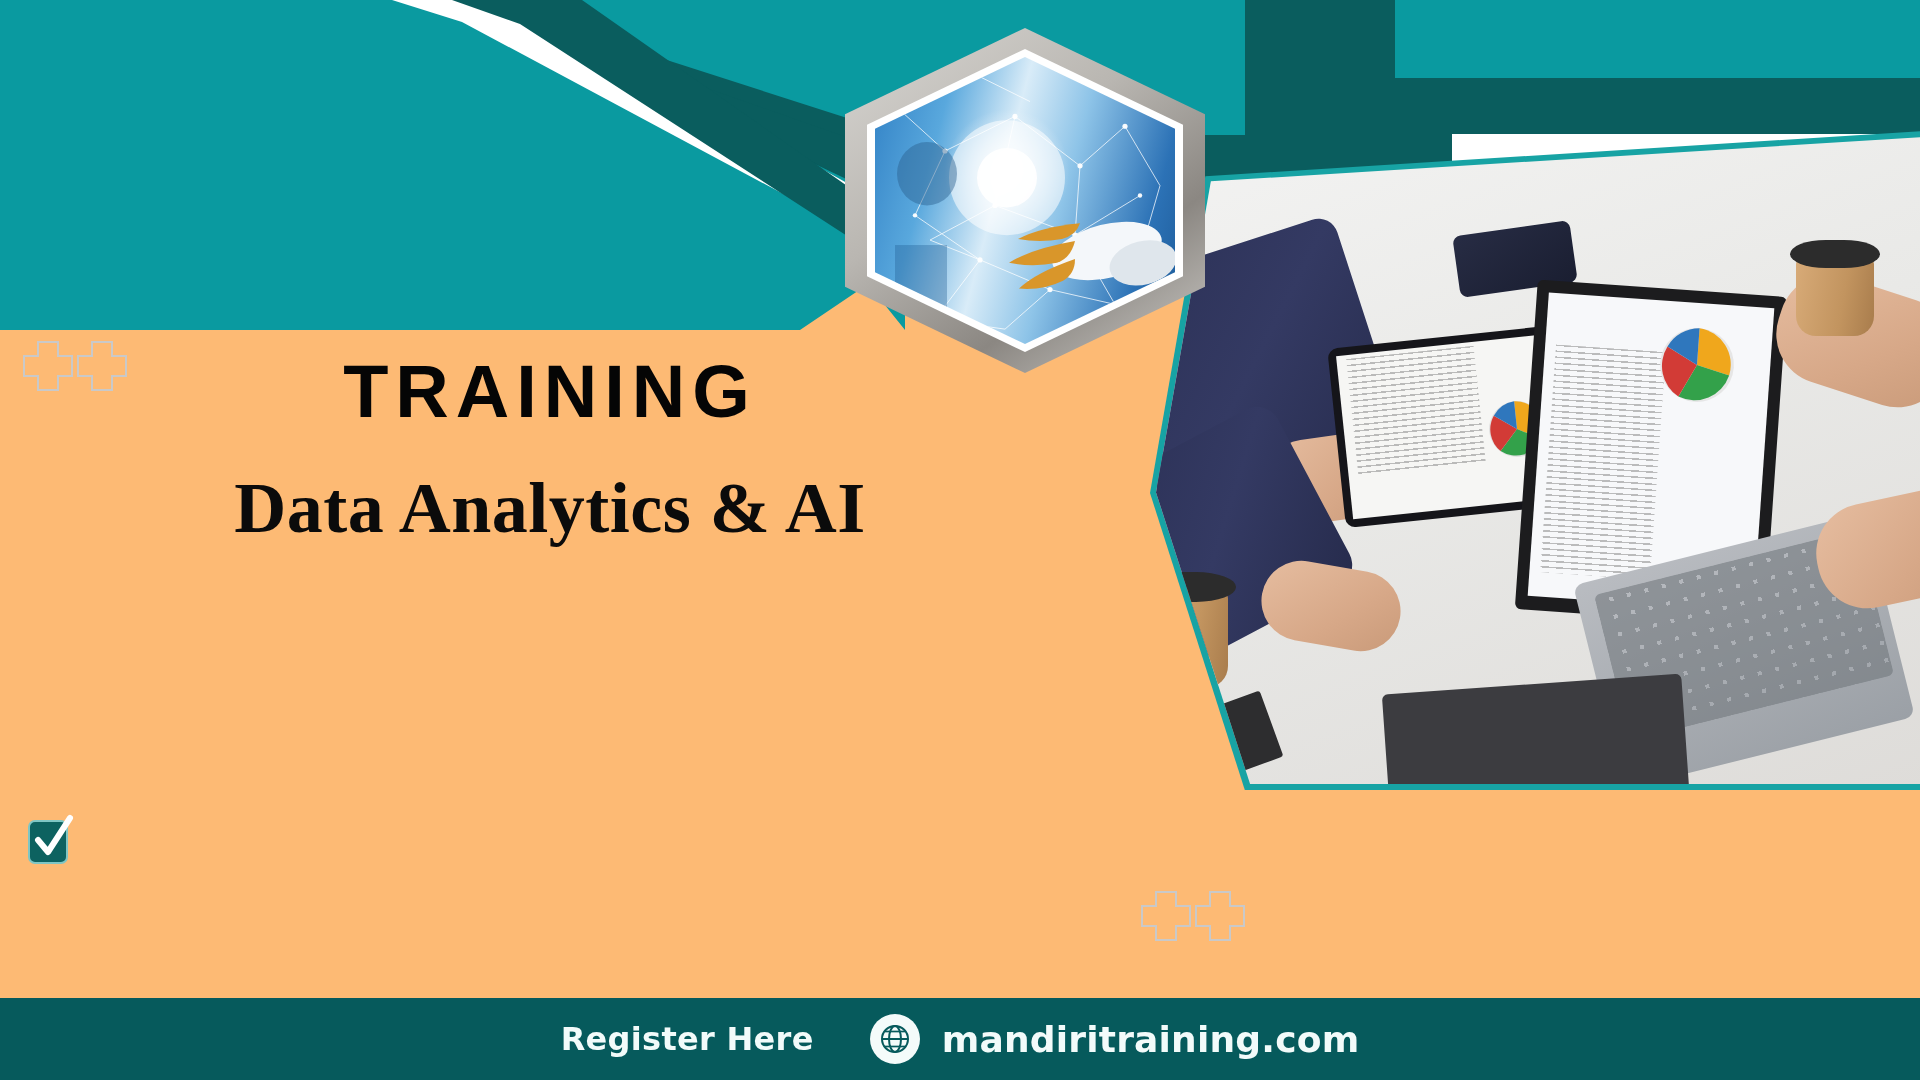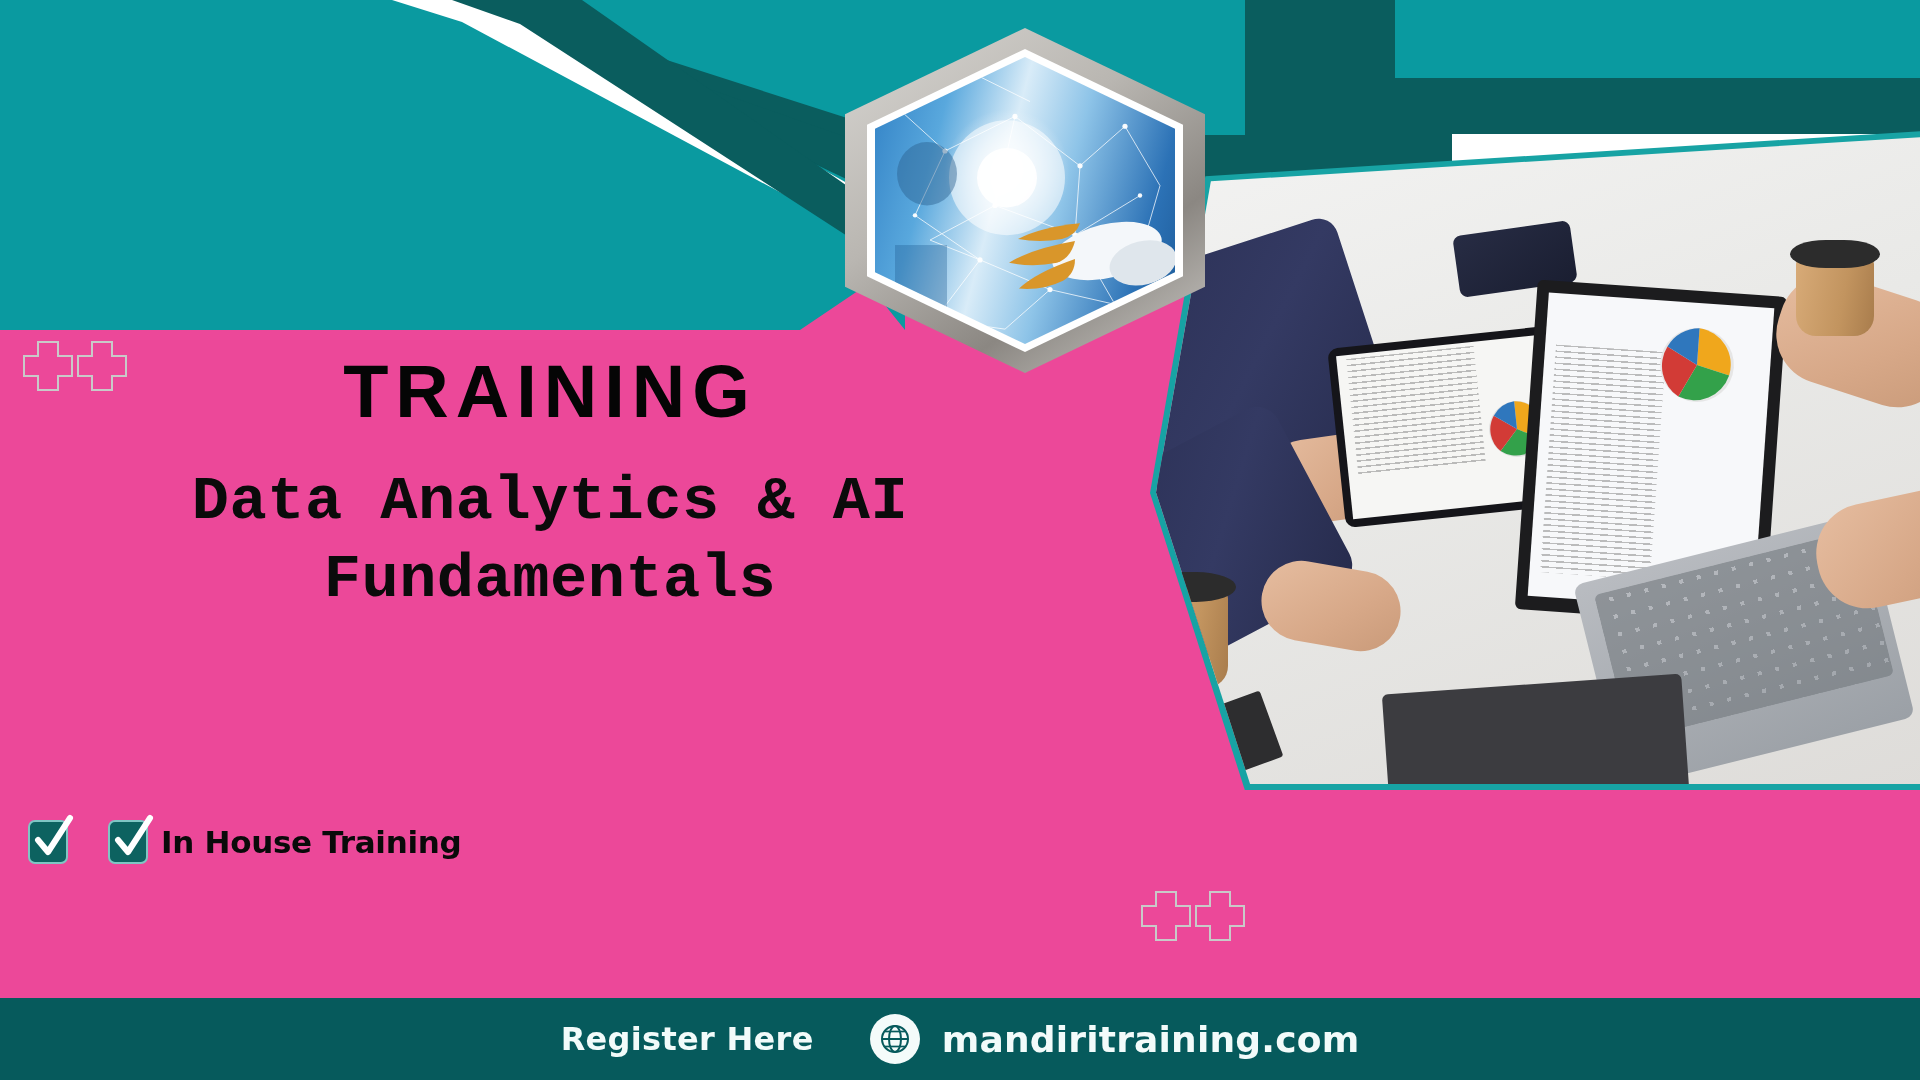--- a/index.html
+++ b/index.html
@@ -8,21 +8,21 @@
     background: #ffffff;
   }
   body {
     font-family: "Liberation Sans", sans-serif;
   }
   .banner {
     position: relative;
     width: 1920px;
     height: 1080px;
     overflow: hidden;
-    background: #ec4899;
+    background: #fdba74;
   }
 
   
   .band {
     position: absolute;
     top: 0;
     left: 0;
     width: 1920px;
     height: 1080px;
     pointer-events: none;
@@ -48,27 +48,27 @@
   .kicker {
     font-size: 74px;
     font-weight: 800;
     letter-spacing: 7px;
     color: #050505;
     line-height: 1.0;
     margin: 0 0 34px 0;
     font-family: "Liberation Sans", sans-serif;
   }
   .headline {
-    font-size: 62px;
+    font-size: 72px;
     font-weight: 700;
     color: #0b0b0b;
     line-height: 1.25;
     margin: 0;
     letter-spacing: 0.5px;
-    font-family: Liberation Mono, monospace;
+    font-family: Liberation Serif, serif;
   }
 
   
   .features {
     position: absolute;
     left: 28px;
     top: 820px;
     display: flex;
     align-items: center;
     gap: 40px;
@@ -380,43 +380,33 @@
 
         <ellipse cx="52" cy="118" rx="30" ry="32" fill="#2a5f8e" opacity="0.45"></ellipse>
         <rect x="20" y="190" width="52" height="90" fill="#1f5b92" opacity="0.35"></rect>
       </svg>
     </div>
   </div>
 
   <div class="text-col">
     <div class="kicker">TRAINING</div>
     <div class="headline">Data Analytics &amp; AI</div>
-    <div class="headline">Fundamentals</div>
   </div>
 
   <div class="features">
 
     <div class="feature">
       <span class="checkbox">
         <span class="box"></span>
         <svg viewBox="0 0 44 48">
           <path d="M8,24 L18,36 L40,2" fill="none" stroke="#ffffff" stroke-width="6" stroke-linecap="round" stroke-linejoin="round"></path>
         </svg>
       </span>
     </div>
 
-    <div class="feature">
-      <span class="checkbox">
-        <span class="box"></span>
-        <svg viewBox="0 0 44 48">
-          <path d="M8,24 L18,36 L40,2" fill="none" stroke="#ffffff" stroke-width="6" stroke-linecap="round" stroke-linejoin="round"></path>
-        </svg>
-      </span>
-      <span class="feature-label">In House Training</span>
-    </div>
 
 
   </div>
 
   <div class="footer">
     <span class="footer-cta">Register Here</span>
     <span class="footer-site">
       <span class="globe">
         <svg width="34" height="34" viewBox="0 0 34 34">
           <circle cx="17" cy="17" r="13" fill="none" stroke="#065a5c" stroke-width="2"></circle>

